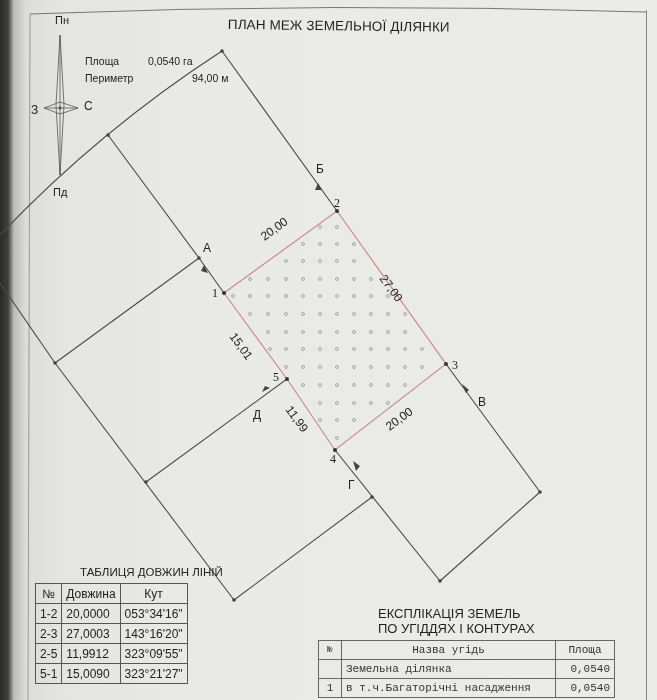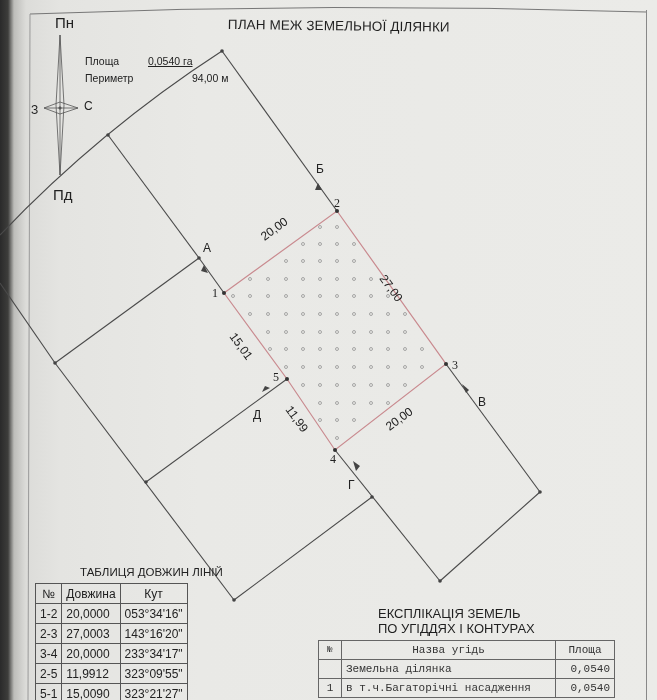--- a/index.html
+++ b/index.html
@@ -1,21 +1,21 @@
 <!DOCTYPE html>
 <html><head>
 <meta charset="utf-8">
 <style>
   html, body { margin:0; padding:0; }
   body { width:657px; height:700px; background:#e9e9e7; overflow:hidden; position:relative; font-family:"Liberation Sans", sans-serif; }
   .page { position:absolute; left:0; top:0; width:657px; height:700px;
     background: linear-gradient(90deg, #2a2a2a 0px, #3d3d3b 8px, #bdbdba 14px, #dcdcd9 26px, #e4e4e1 60px, #e9e9e6 200px, #ebebe8 657px); }
   svg.plan { position:absolute; left:0; top:0; }
   .title { position:absolute; left:228px; top:17px; font-size:13.5px; color:#1f1f1f; letter-spacing:0.1px; transform:rotate(0.7deg); transform-origin:left top; }
-  .lbl { position:absolute; font-size:15px; color:#222; }
+  .lbl { position:absolute; font-size:11px; color:#222; }
   .info { position:absolute; font-size:10.5px; color:#222; }
   .tbl-title { position:absolute; left:40px; top:566px; font-size:11.5px; color:#222;margin-left:40px; }
   table.lines { position:absolute; left:35px; top:583px; border-collapse:collapse; font-size:12px; color:#222; }
   table.lines td, table.lines th { border:1px solid #555; padding:1px 4px; height:17px; font-weight:normal; }
   table.lines th { text-align:center; }
   table.lines td.num { text-align:left; }
   table.lines td.idx { text-align:left; }
   table.lines td.ang { text-align:center; }
   .expl-title { position:absolute; left:378px; top:606px; width:190px; font-size:13px; line-height:15px; color:#1f1f1f; }
   table.expl { position:absolute; left:318px; top:640px; border-collapse:collapse; font-family:"Liberation Mono", monospace; font-size:11px; color:#333; }
@@ -170,21 +170,21 @@
   <div class="vline"></div>
 
   <div class="title">ПЛАН МЕЖ ЗЕМЕЛЬНОЇ ДІЛЯНКИ</div>
 
   <div class="lbl" style="left:55px;top:14px;">Пн</div>
   <div class="lbl" style="left:53px;top:186px;">Пд</div>
   <div class="lbl" style="left:31px;top:103px;font-size:12px;">З</div>
   <div class="lbl" style="left:84px;top:99px;font-size:12px;">С</div>
 
   <div class="info" style="left:85px;top:55px;">Площа</div>
-  <div class="info" style="left:148px;top:55px;text-decoration:underline;">0,0540 га</div>
+  <div class="info" style="left:148px;top:55px;">0,0540 га</div>
   <div class="info" style="left:85px;top:72px;">Периметр</div>
   <div class="info" style="left:148px;top:72px;margin-left:44px;">94,00 м</div>
 
   <div class="lbl" style="left:212px;top:286px;font-family:'Liberation Serif',serif;font-size:12px;">1</div>
   <div class="lbl" style="left:334px;top:196px;font-family:'Liberation Serif',serif;font-size:12px;">2</div>
   <div class="lbl" style="left:452px;top:358px;font-family:'Liberation Serif',serif;font-size:12px;">3</div>
   <div class="lbl" style="left:330px;top:452px;font-family:'Liberation Serif',serif;font-size:12px;">4</div>
   <div class="lbl" style="left:273px;top:370px;font-family:'Liberation Serif',serif;font-size:12px;">5</div>
 
   <div class="lbl" style="left:203px;top:241px;font-size:12px;">А</div>
@@ -209,25 +209,20 @@
     </tr>
     <tr>
       <td class="idx">1-2</td>
       <td class="num">20,0000</td>
       <td class="ang">053°34'16"</td>
     </tr>
     <tr>
       <td class="idx">2-3</td>
       <td class="num">27,0003</td>
       <td class="ang">143°16'20"</td>
-    </tr>
-    <tr>
-      <td class="idx">3-4</td>
-      <td class="num">20,0000</td>
-      <td class="ang">233°34'17"</td>
     </tr>
     <tr>
       <td class="idx">2-5</td>
       <td class="num">11,9912</td>
       <td class="ang">323°09'55"</td>
     </tr>
     <tr>
       <td class="idx">5-1</td>
       <td class="num">15,0090</td>
       <td class="ang">323°21'27"</td>

